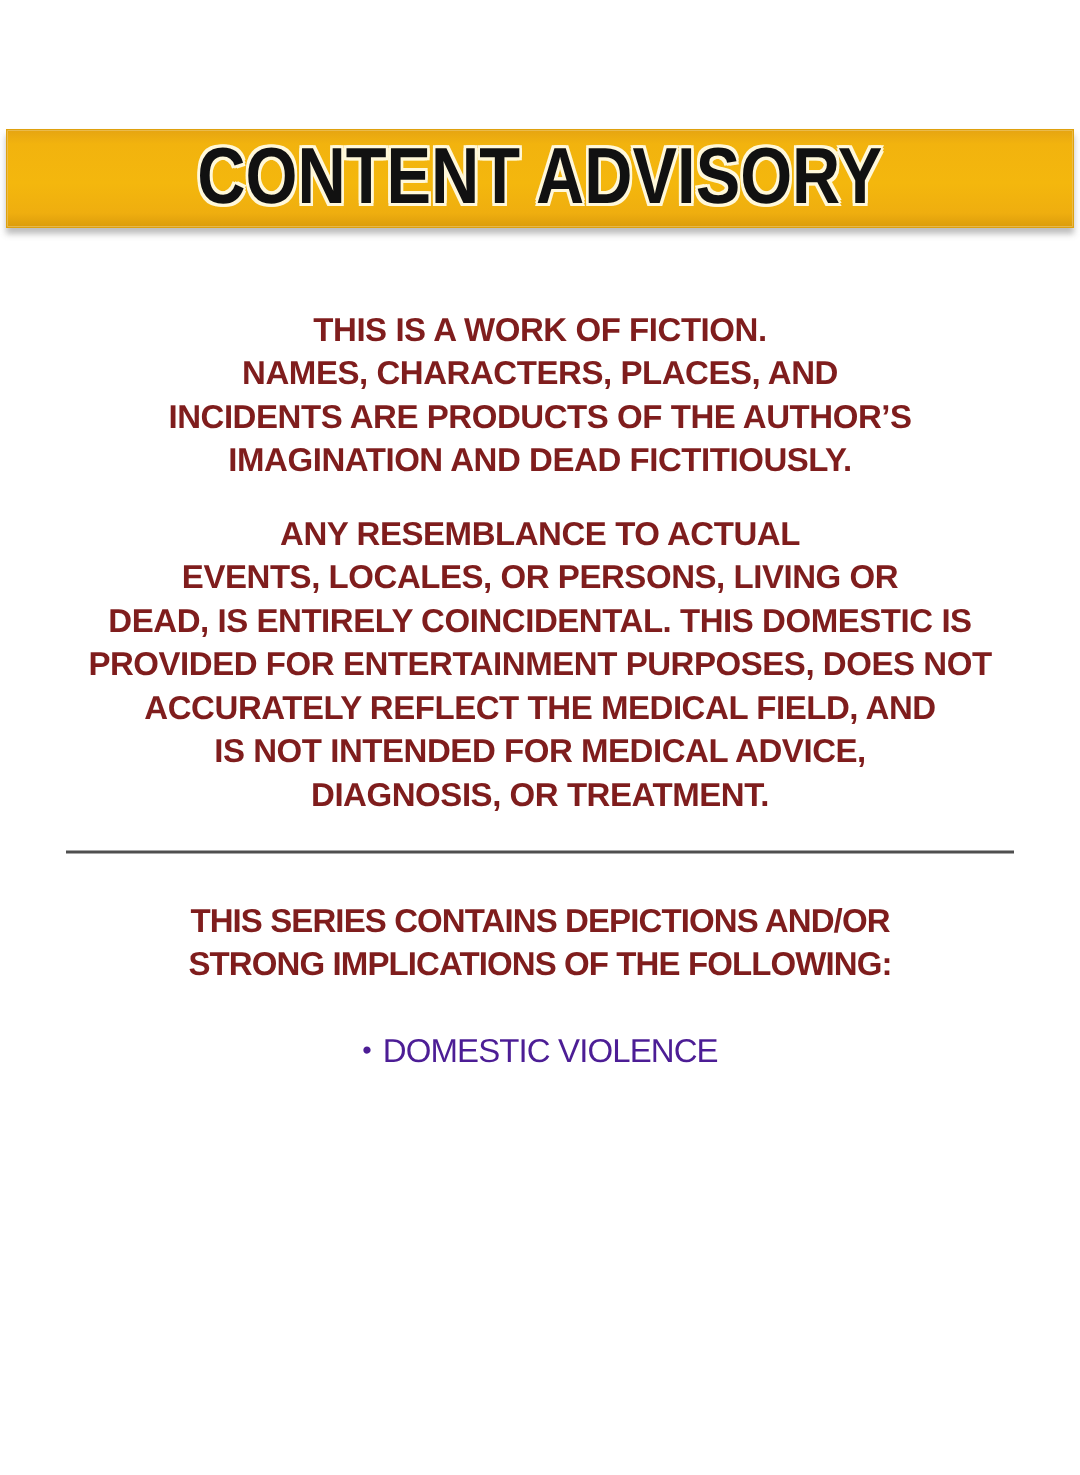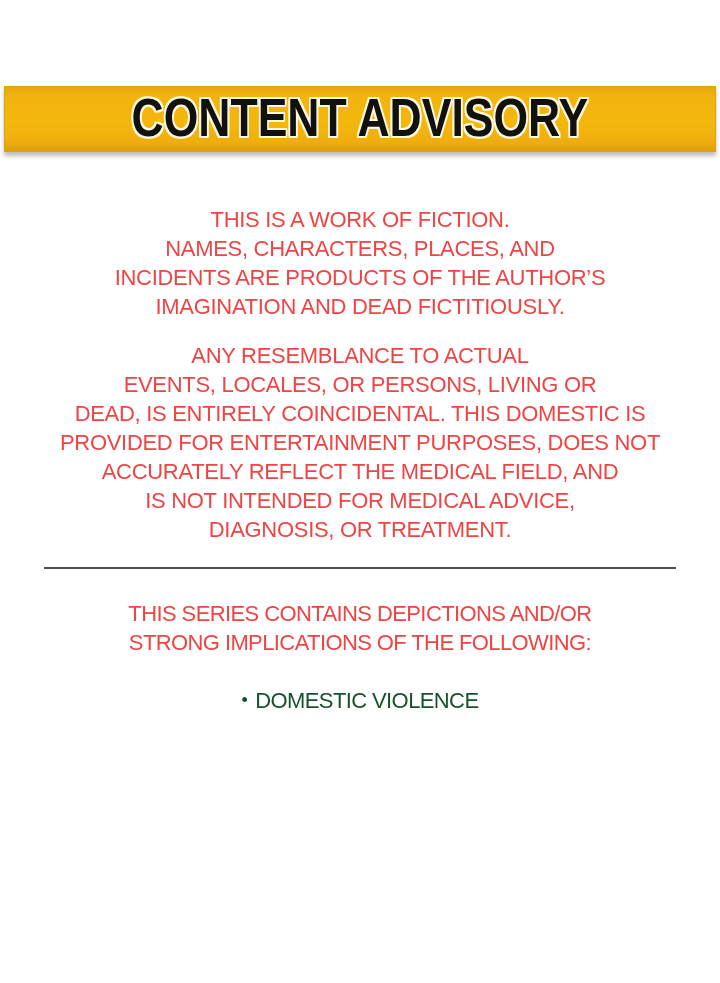--- a/index.html
+++ b/index.html
@@ -42,42 +42,43 @@
       -2px  2px 0 #fff8da, 2px  2px 0 #fff8da,
       -2px  0   0 #fff8da, 2px  0   0 #fff8da,
        0   -2px 0 #fff8da, 0    2px 0 #fff8da;
   }
   
   .para {
     text-align: center;
     font-size: 22px;
     line-height: 29px;
     letter-spacing: -0.3px;
-    color: #ef4444;
+    color: #7f1d1d;
+    font-weight: bold;
   }
   .para .line {
     white-space: nowrap;
   }
   .p1 { margin-top: 53px; }
   .p2 { margin-top: 20px; }
   .divider {
     width: 632px;
     height: 0;
     border: none;
     border-top: 2px solid #4f4f4f;
     margin: 23px auto 0 auto;
   }
   .p3 { margin-top: 30px; letter-spacing: -0.6px; }
   .warning-list { margin-top: 29px; }
   .warning-item {
     text-align: center;
     font-size: 22px;
     line-height: 29px;
     letter-spacing: -0.6px;
-    color: #14532d;
+    color: #4c1d95;
     white-space: nowrap;
   }
   .bullet {
     font-size: 18px;
     vertical-align: 2px;
     margin-right: 8px;
   }
 </style>
 </head>
 <body>

